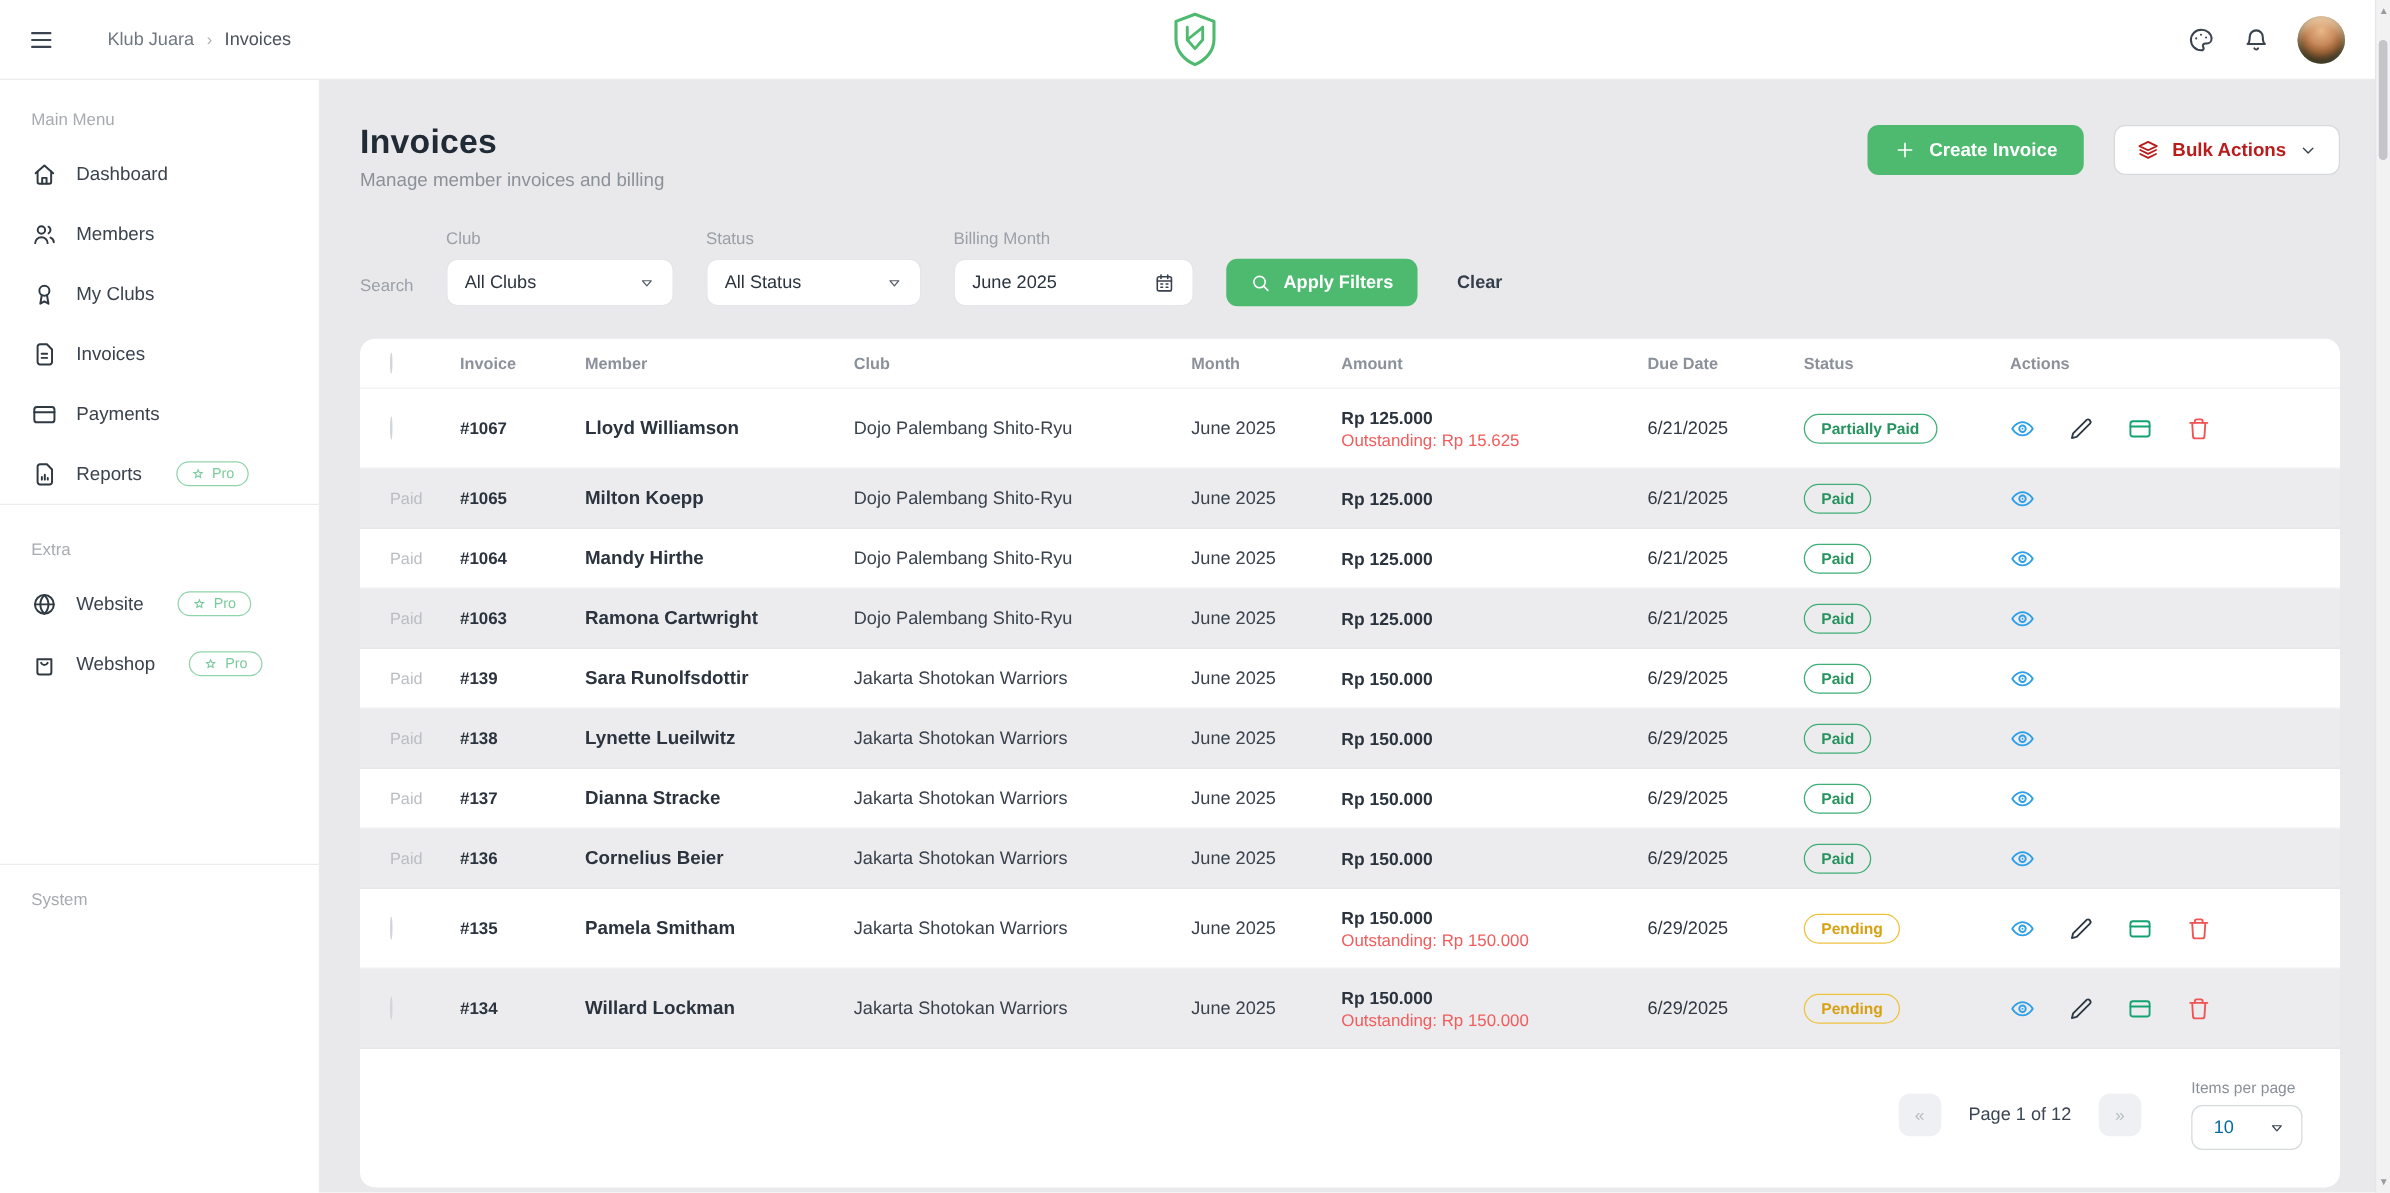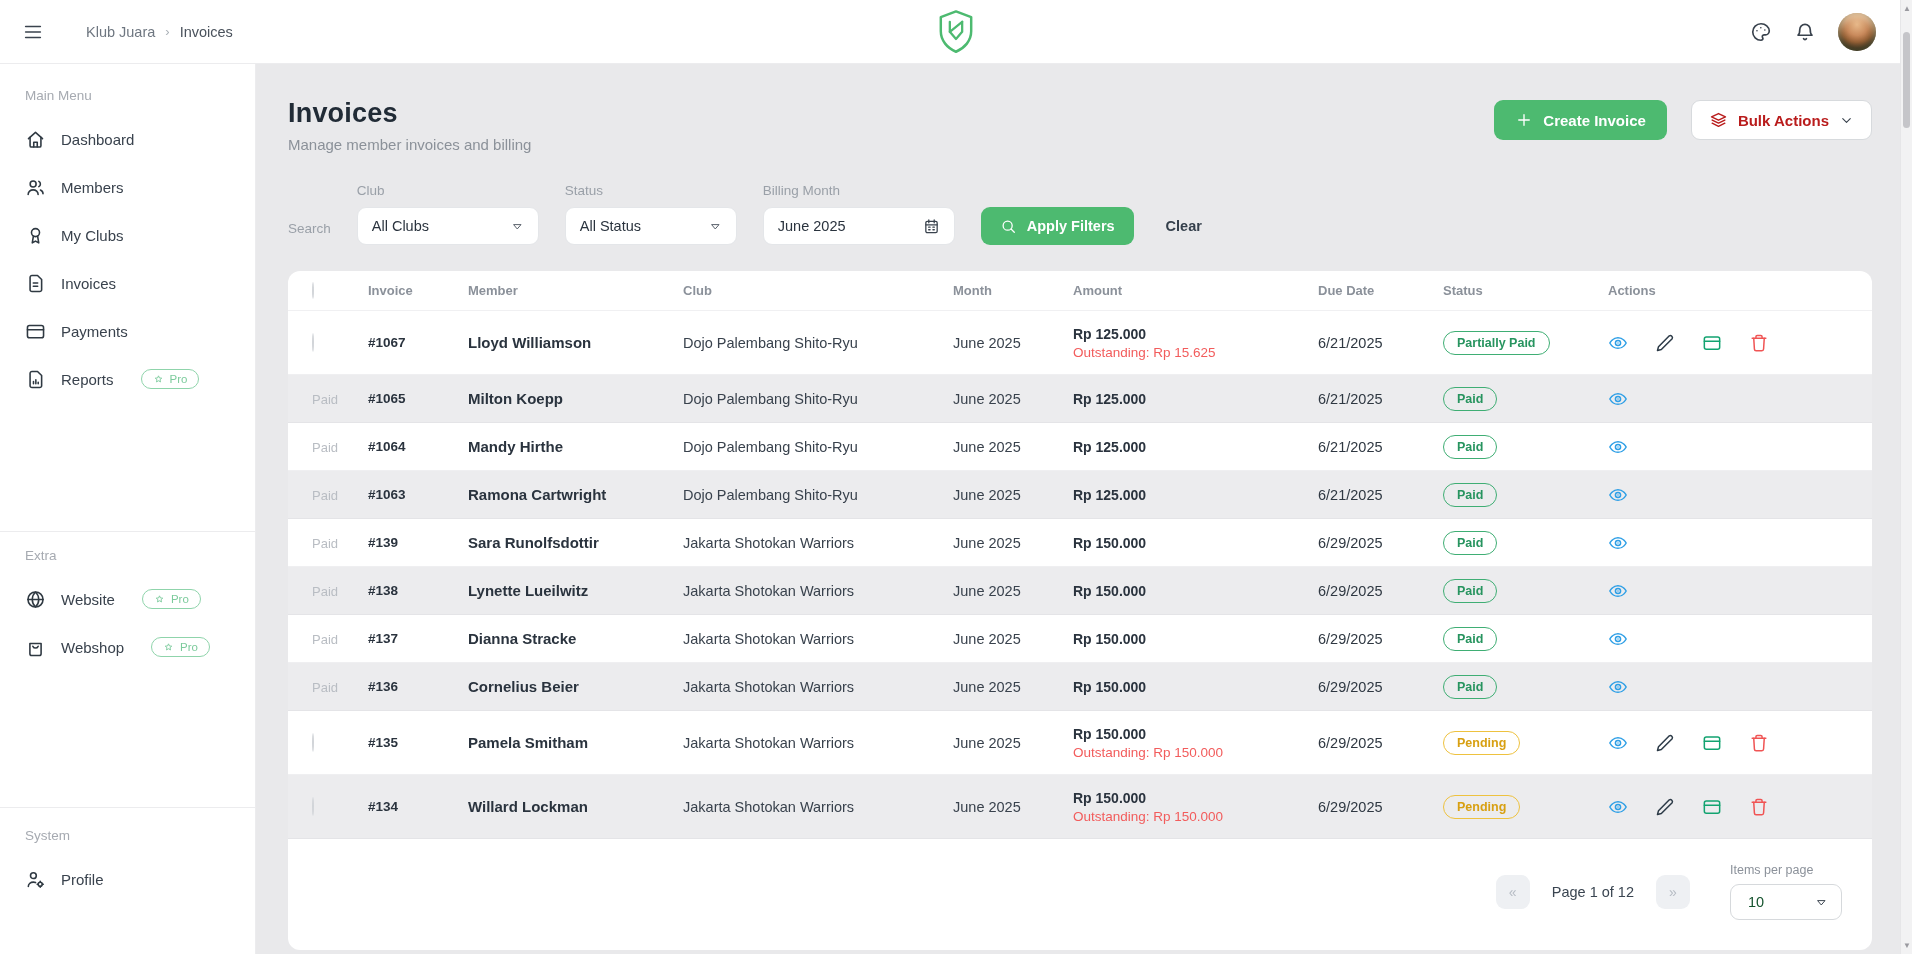--- a/index.html
+++ b/index.html
@@ -19,21 +19,21 @@
   .logo { position:absolute; left:50%; top:50%; transform:translate(-50%,-50%); width:38px; height:46px; }
   .top-right { margin-left:auto; display:flex; align-items:center; gap:22px; padding-right:14px; }
   .top-icon { width:22px; height:22px; color:#39424d; cursor:pointer; }
   .avatar { width:38px; height:38px; border-radius:50%; cursor:pointer;
     background:radial-gradient(circle at 50% 30%, #e8b98a 0%, #c98a5c 34%, #9c6136 55%, #5b3a25 72%, #38271c 100%);
     box-shadow:inset 0 -4px 8px rgba(40,70,40,.55), inset 0 5px 6px rgba(255,240,210,.6); }
 
   
   .sidebar { position:fixed; top:64px; left:0; bottom:0; width:256px; background:#fff; border-right:1px solid #ececee; padding-top:20px; z-index:15; }
   .side-section + .side-section { border-top:1px solid #ececee; }
-  .side-section:nth-child(2) { margin-top:128px; padding-top:12px; }
+  .side-section:nth-child(2) { padding-top:24px; }
   .side-section:nth-child(3) { margin-top:136px; padding-top:16px; }
   .side-title { padding:0 25px; margin:4px 0 12px; color:#a6aab1; font-size:13.5px; }
   .side-item { display:flex; align-items:center; gap:15px; padding:0 25px; height:48px; color:#39424d; font-size:15px; cursor:pointer; }
   .side-item .s-icon { width:21px; height:21px; color:#2f3942; flex:0 0 21px; }
   .side-item.danger, .side-item.danger .s-icon { color:#ee4961; }
   .pro-pill { display:inline-flex; align-items:center; gap:6px; margin-left:12px; border:1px solid #8fd4ab; color:#7ccb9c; border-radius:999px; font-size:11.5px; padding:3px 11px; }
   .pro-pill svg { width:11px; height:11px; fill:none; stroke:currentColor; stroke-width:2; }
 
   
   .main { margin-left:256px; padding:98px 40px 0 32px; height:954px; }
@@ -85,21 +85,21 @@
   .c-actions { display:flex; align-items:center; gap:27px; }
   .act { width:20px; height:20px; cursor:pointer; }
   .a-view { color:#2e9fe6; } .a-edit { color:#2c3a47; } .a-pay { color:#12a370; } .a-delete { color:#f05454; }
 
   
   .tfoot { display:flex; justify-content:flex-end; align-items:center; gap:16px; padding:24px 30px 30px; }
   .pg-btn { width:34px; height:34px; border:none; border-radius:9px; background:#eef0f3; color:#b6bcc4; font-size:14px; cursor:pointer; font-family:inherit; }
   .pg-label { font-size:14.5px; color:#3a4551; margin:0 6px; }
   .ipp { display:flex; flex-direction:column; gap:7px; margin-left:24px; }
   .ipp-label { font-size:12.5px; color:#8b919a; }
-  .ipp-select { width:112px; height:36px; border:1px solid #d6d9dc; border-radius:9px; background:#fff; display:flex; align-items:center; justify-content:space-between; padding:0 13px 0 17px; font-size:14.5px; color:#14532d; cursor:pointer; }
+  .ipp-select { width:89px; height:36px; border:1px solid #d6d9dc; border-radius:9px; background:#fff; display:flex; align-items:center; justify-content:space-between; padding:0 13px 0 17px; font-size:14.5px; color:#0369a1; cursor:pointer; }
   .ipp-select .chev { width:13px; height:13px; color:#39424d; }
 
   
   .scrollbar { position:fixed; top:0; right:0; bottom:0; width:12px; background:#f2f2f3; border-left:1px solid #e6e6e8; z-index:30; }
   .sb-thumb { position:absolute; top:32px; left:2px; right:2px; height:96px; background:#c5c5c9; border-radius:5px; }
   .sb-arrow { position:absolute; left:0; width:12px; text-align:center; font-size:8px; color:#9a9aa0; }
   .sb-up { top:4px; } .sb-down { bottom:4px; }
 </style>
 </head>
 <body>
@@ -255,32 +255,20 @@
             </svg>
       <span>Pro</span>
     </span>
   </div>
 </div>
   </div>
 
   <div class="side-section">
     <div class="side-title">System</div>
     <div>
-  <div class="side-item">
-    <span class="ic s-icon">
-            <svg viewBox="0 0 24 24">
-              <circle cx="9.6" cy="7.6" r="3.3"></circle>
-              <path d="M3.8 20c0-3 2.6-5 5.8-5 .9 0 1.7.2 2.5.5"></path>
-              <circle cx="17.4" cy="17.4" r="2.3"></circle>
-              <path d="M17.4 13.9v1.1M17.4 19.8v1.1M13.9 17.4H15M19.8 17.4h1.1"></path>
-            </svg>
-          </span>
-    <span>Profile</span>
-
-  </div>
 
 </div>
   </div>
 </aside>
 
 <main class="main">
 
   <div class="page-head">
     <div>
       <h1 class="page-title">Invoices</h1>

